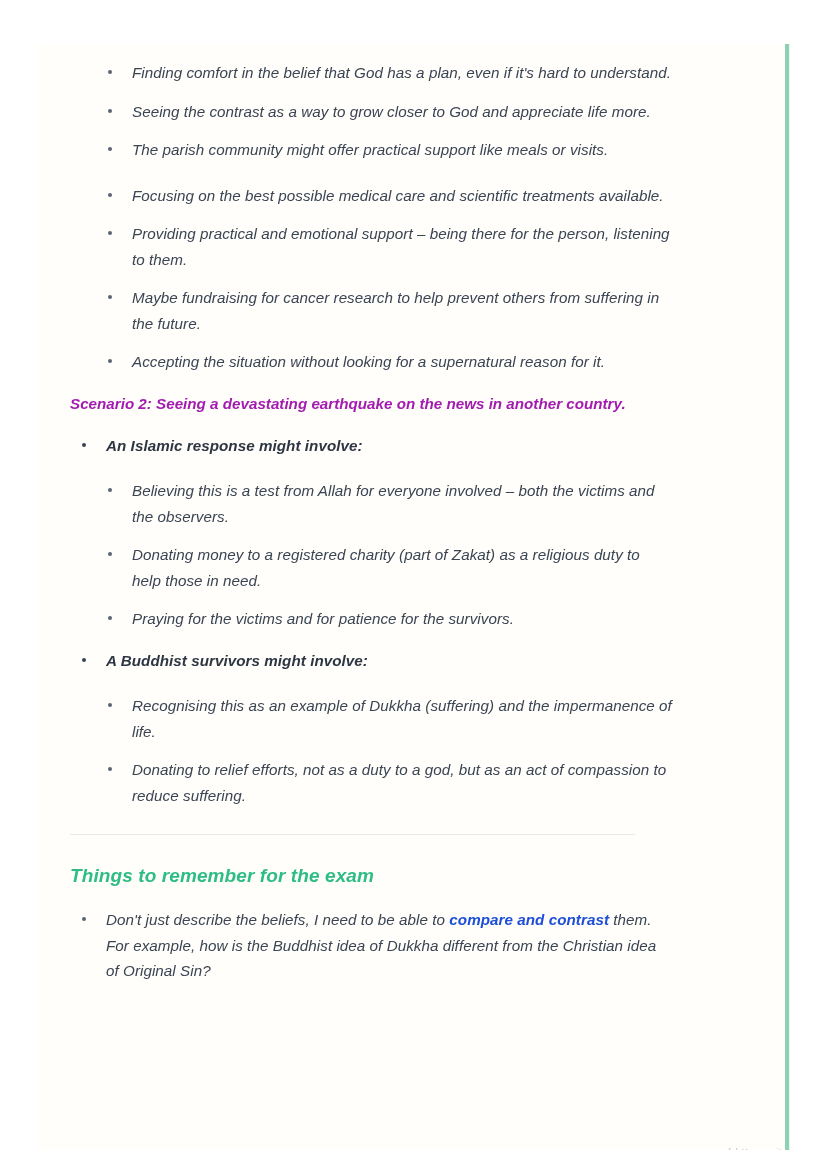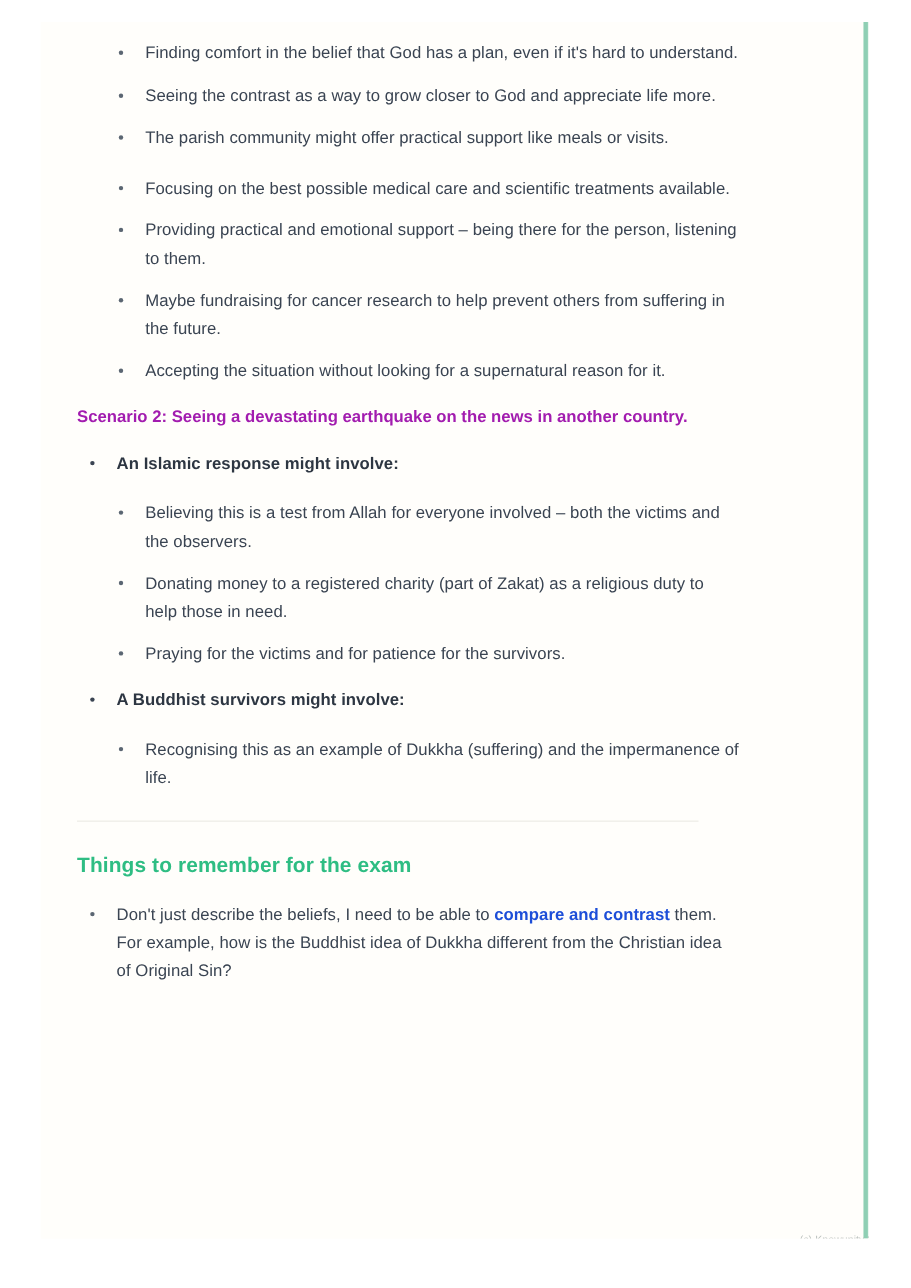--- a/index.html
+++ b/index.html
@@ -12,25 +12,26 @@
     background: #ffffff;
     font-family: "Liberation Sans", sans-serif;
     overflow: hidden;
     position: relative;
   }
 
   
   #page-sheet {
     position: absolute;
     left: 37px;
-    top: 20px;
+    top: 44px;
     width: 753px;
     height: 1106px;
     background: #fffefb;
     overflow: hidden;
+    font-style: italic;
   }
 
   
   #mint-panel {
     position: absolute;
     left: 748px;
     top: 0;
     width: 42px;
     height: 1106px;
     background: #eaf7f0;
@@ -220,20 +221,24 @@
       <li class="l1">
         <span class="bullet"></span>
         <span>A Buddhist survivors might involve:</span>
       </li>
     </ul>
     <ul class="sub">
       <li class="l2">
         <span class="bullet"></span>
         <span>Recognising this as an example of Dukkha (suffering) and the impermanence of life.</span>
       </li>
+      <li class="l2">
+        <span class="bullet"></span>
+        <span>Donating to relief efforts, not as a duty to a god, but as an act of compassion to reduce suffering.</span>
+      </li>
     </ul>
 
     <hr class="divider">
 
     <h2 class="section-title">Things to remember for the exam</h2>
 
     <ul>
       <li class="l2" style="margin-left:12px;font-weight:400;">
         <span class="bullet"></span>
         <span>Don't just describe the beliefs, I need to be able to </span><span class="bold-inline">compare and contrast</span><span> them. For example, how is the Buddhist idea of Dukkha different from the Christian idea of Original Sin?</span>

